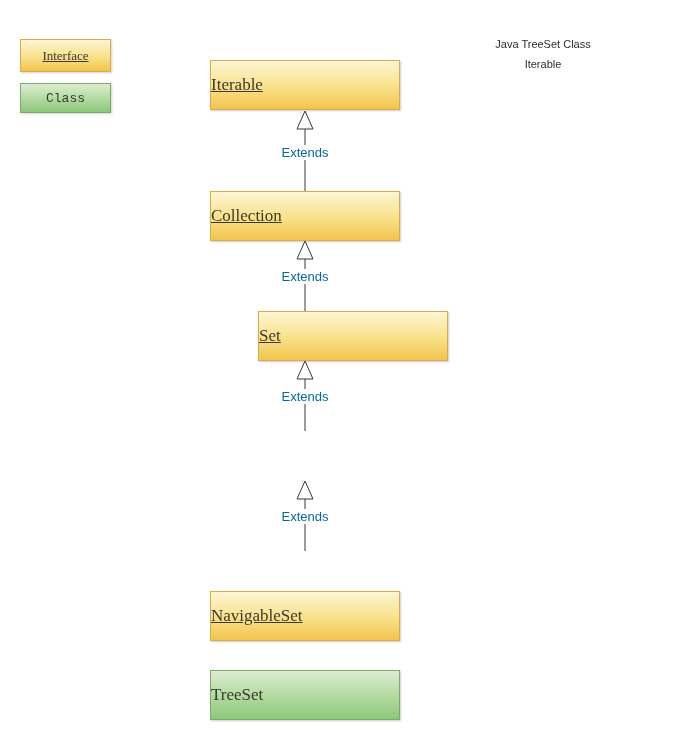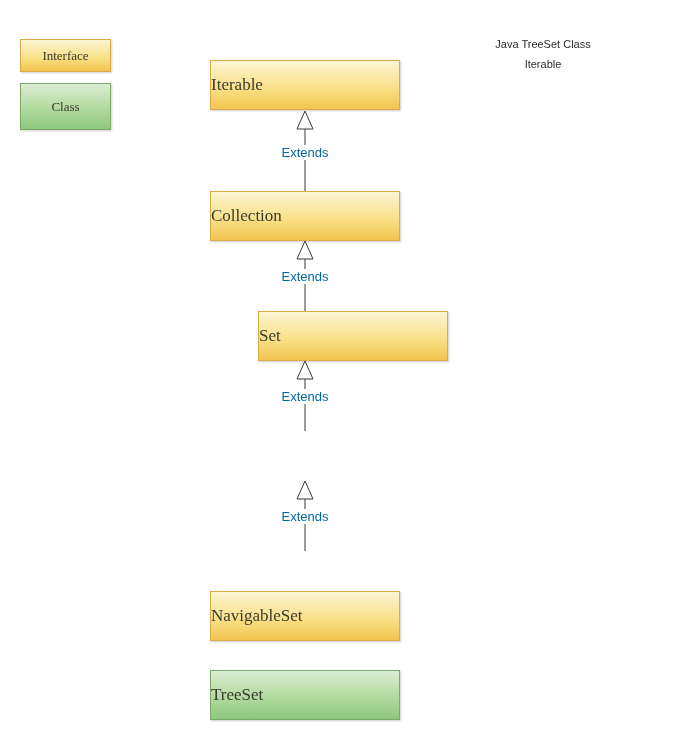--- a/index.html
+++ b/index.html
@@ -34,39 +34,40 @@
     height: 33px;
     display: flex;
     align-items: center;
     justify-content: center;
     font-family: "Liberation Serif", serif;
     font-size: 13px;
     color: #3a3a30;
     box-shadow: 1px 1px 2px rgba(0,0,0,0.18);
   }
   .legend-interface { top: 39px; }
-  .legend-class { top: 83px; height: 47px; }
+  .legend-class { top: 83px; height: 30px; font-family: Liberation Mono, monospace; }
 
   
   .node {
     position: absolute;
     left: 210px;
     width: 190px;
     height: 50px;
     display: flex;
     align-items: center;
     justify-content: flex-start;
     font-family: "Liberation Serif", serif;
     font-size: 17px;
     color: #3a3a30;
     box-shadow: 1px 1px 2px rgba(0,0,0,0.2);
   }
   .interface-style {
     background: linear-gradient(to bottom, #fdf5d4 0%, #f9e189 55%, #f2c44e 100%);
     border: 1px solid #dca94b;
+    text-decoration: underline;
   }
   .class-style {
     background: linear-gradient(to bottom, #dcedd2 0%, #b5dba3 50%, #8cc87b 100%);
     border: 1px solid #7fa96b;
   }
   .n1 { top: 60px; }
   .n2 { top: 191px; }
   .n3 { top: 311px; margin-left: 48px; }
   .n4 { top: 431px; }
   .n5 { top: 551px; margin-top: 40px; }

